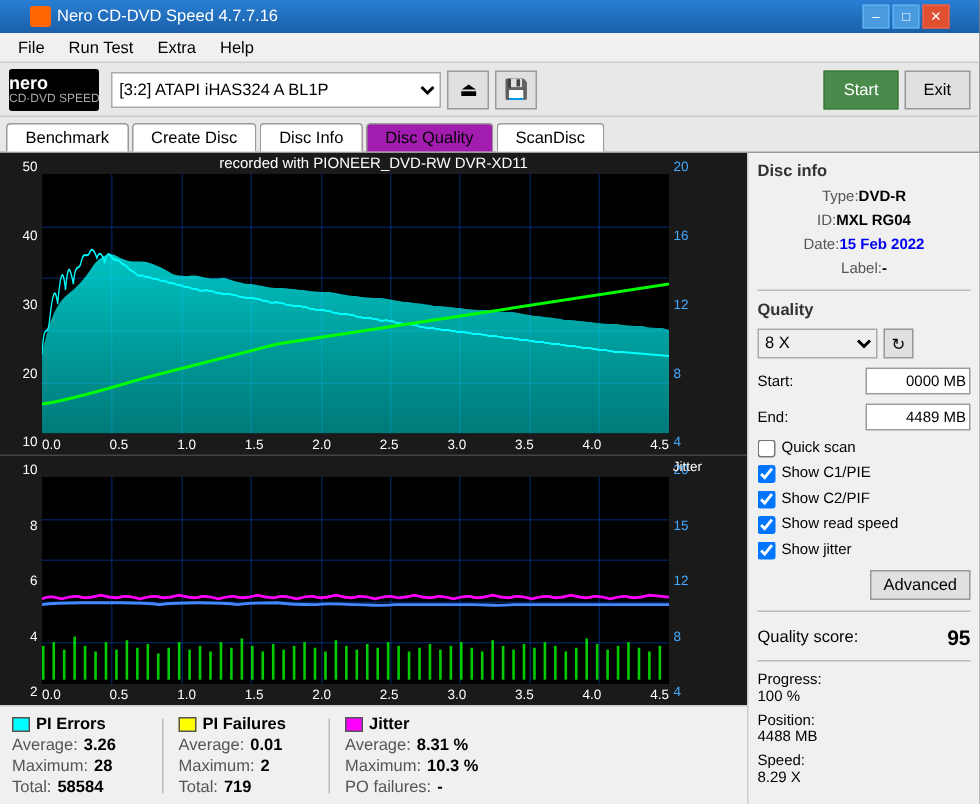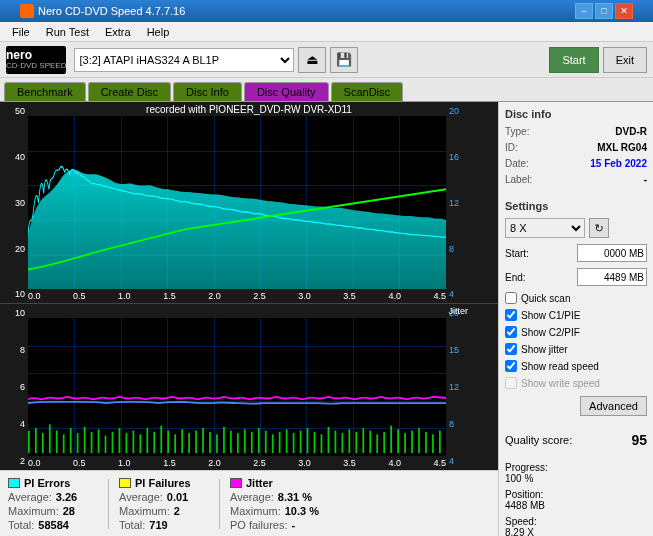--- a/index.html
+++ b/index.html
@@ -129,21 +129,21 @@
       height: 24px;
       display: flex;
       align-items: flex-end;
       padding: 0 4px;
       border-bottom: 1px solid #999;
     }
     .tab {
       padding: 3px 12px;
       border: 1px solid #999;
       border-bottom: none;
-      background: #4d7c0f;
+      background: #ffffff;
       cursor: pointer;
       font-size: 11px;
       margin-right: 2px;
       border-radius: 3px 3px 0 0;
     }
     .tab.active {
       background: #a21caf;
       border-color: #999;
       position: relative;
       z-index: 2;
@@ -309,21 +309,21 @@
     }
 
     .section-title {
       font-weight: bold;
       font-size: 11px;
       color: #333;
       margin-bottom: 2px;
     }
     .info-row {
       display: flex;
-      justify-content: space-between;
+      justify-content: center;
       font-size: 10px;
       margin-bottom: 1px;
     }
     .info-label { color: #555; }
     .info-value { font-weight: bold; color: #000; }
     .info-value.blue { color: #0000ee; }
 
     .divider {
       height: 1px;
       background: #bbb;
@@ -368,21 +368,21 @@
       height: 18px;
       font-size: 10px;
       border: 1px solid #999;
       padding: 0 2px;
       text-align: right;
     }
 
     
     .check-row {
       display: flex;
-      align-items: center;
+      align-items: flex-start;
       gap: 4px;
       font-size: 10px;
       margin-bottom: 1px;
     }
     .check-row input[type="checkbox"] {
       width: 12px; height: 12px;
     }
 
     
     #advanced-btn {
@@ -743,21 +743,21 @@
       <span class="info-label">Date:</span>
       <span class="info-value blue">15 Feb 2022</span>
     </div>
     <div class="info-row">
       <span class="info-label">Label:</span>
       <span class="info-value">-</span>
     </div>
 
     <div class="divider"></div>
 
-    <div class="section-title">Settings</div>
+    <div class="section-title">Quality</div>
     <div class="speed-row">
       <select id="speed-select">
         <option>8 X</option>
         <option>Max</option>
         <option>4 X</option>
         <option>12 X</option>
         <option>16 X</option>
       </select>
       <button class="refresh-btn">↻</button>
     </div>
@@ -776,30 +776,26 @@
     </div>
     <div class="check-row">
       <input type="checkbox" id="c1" checked="" style="">
       <label for="c1">Show C1/PIE</label>
     </div>
     <div class="check-row">
       <input type="checkbox" id="c2" checked="" style="">
       <label for="c2">Show C2/PIF</label>
     </div>
     <div class="check-row">
+      <input type="checkbox" id="rs" checked="" style="">
+      <label for="rs">Show read speed</label>
+    </div>
+    <div class="check-row">
       <input type="checkbox" id="jt" checked="" style="">
       <label for="jt">Show jitter</label>
-    </div>
-    <div class="check-row">
-      <input type="checkbox" id="rs" checked="" style="">
-      <label for="rs">Show read speed</label>
-    </div>
-    <div class="check-row">
-      <input type="checkbox" id="ws" disabled="" style="">
-      <label for="ws" style="color:#999">Show write speed</label>
     </div>
 
     <button id="advanced-btn">Advanced</button>
 
     <div class="divider"></div>
 
     <div class="quality-row">
       <span>Quality score:</span>
       <span class="quality-value">95</span>
     </div>

